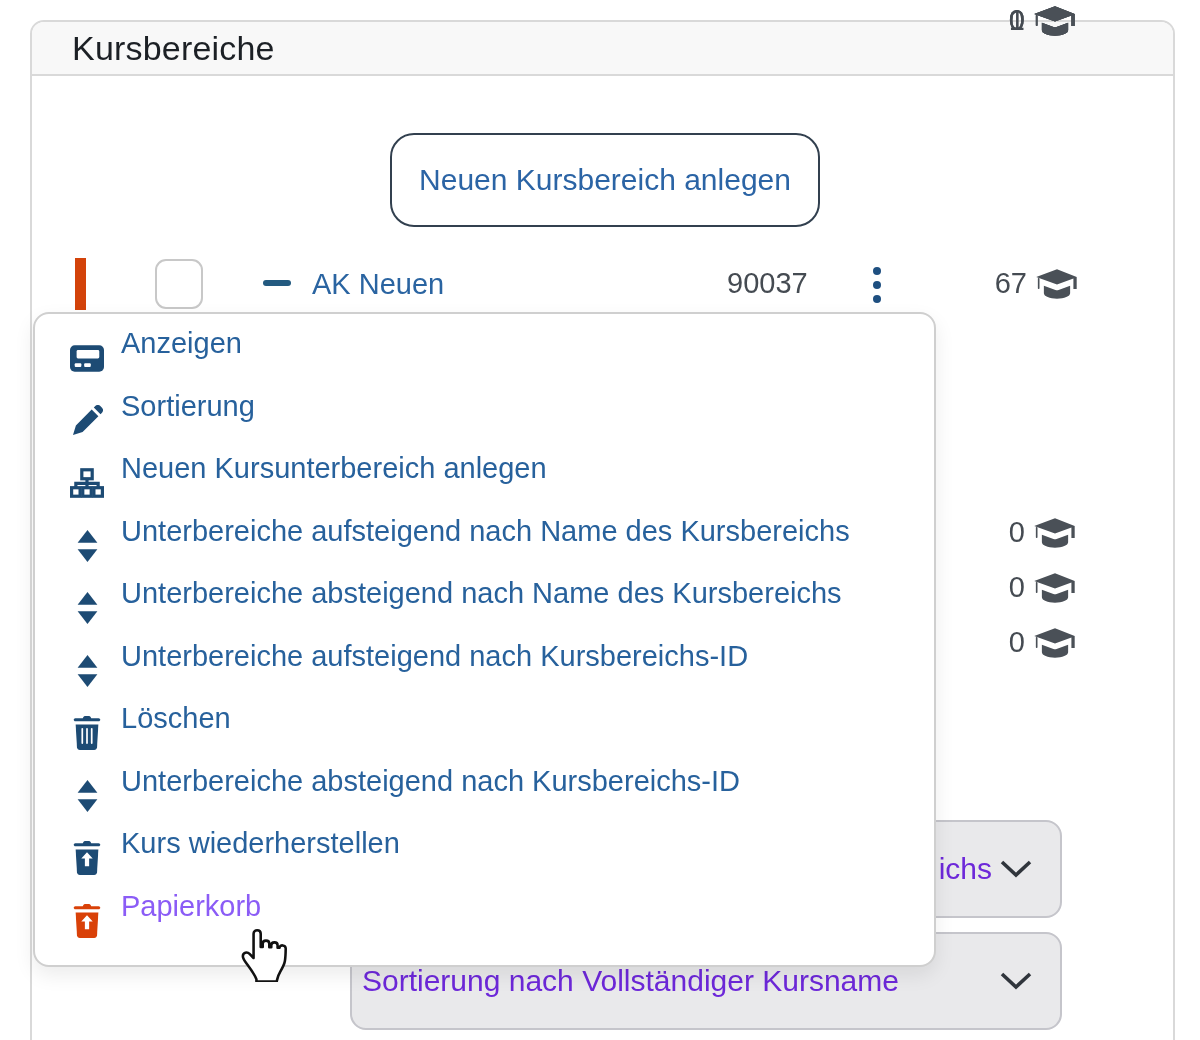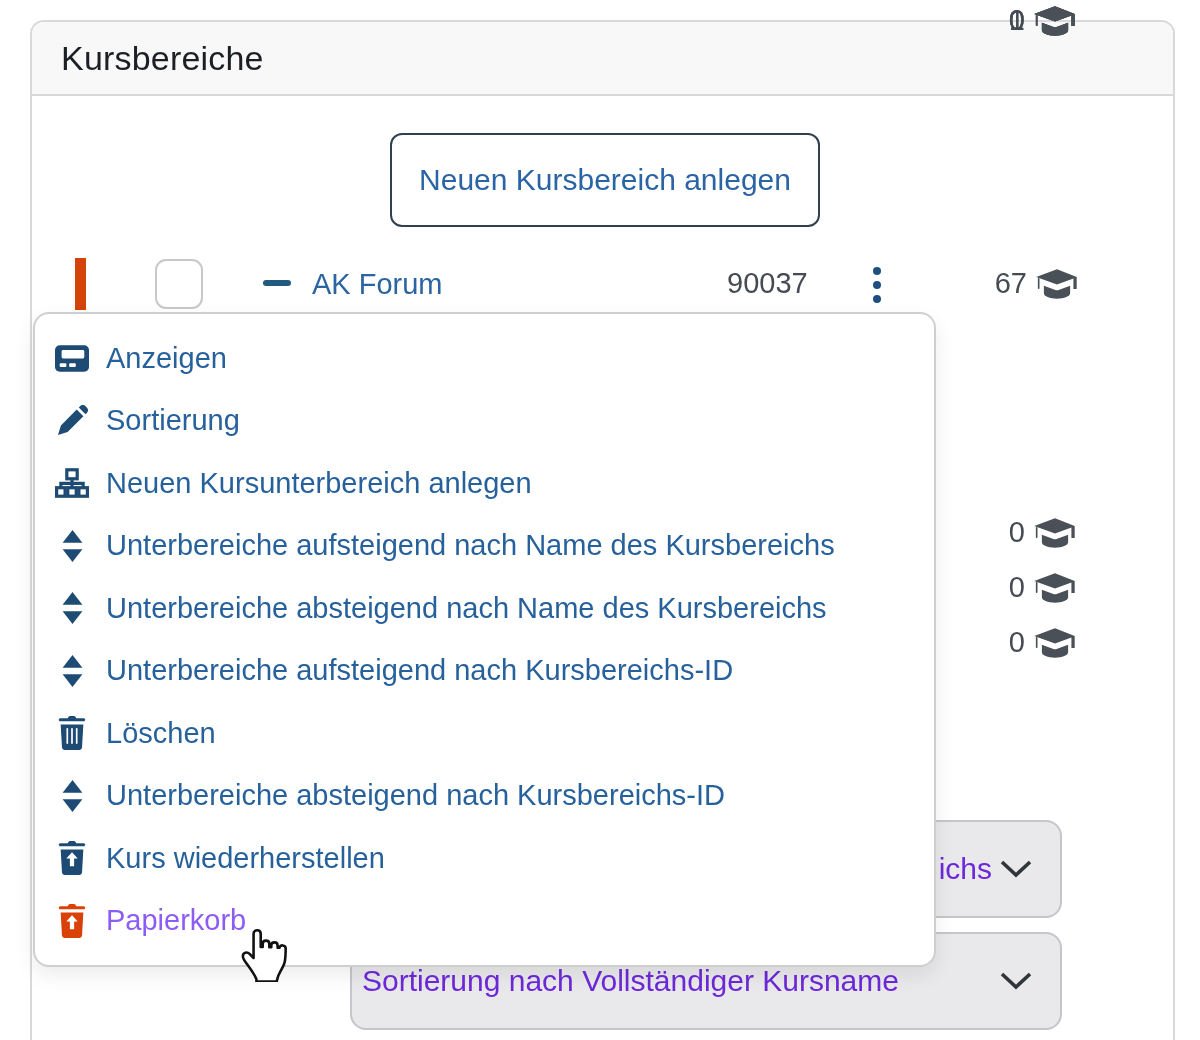--- a/index.html
+++ b/index.html
@@ -8,30 +8,30 @@
     background:#ffffff;font-family:"Liberation Sans", sans-serif;
     -webkit-font-smoothing:antialiased;
   }
   
   .card{
     position:absolute;left:30px;top:20px;width:1145px;height:1100px;
     background:#fff;border:2px solid #d9d9d9;border-radius:14px;
     box-sizing:border-box;
   }
   .card-header{
-    height:74px;background:#f8f8f8;border-bottom:2px solid #d9d9d9;
-    border-radius:12px 12px 0 0;display:flex;align-items:center;padding:0 29px;
+    height:54px;background:#f8f8f8;border-bottom:2px solid #d9d9d9;
+    border-radius:12px 12px 0 0;display:flex;align-items:center;padding:0 40px;
     box-sizing:border-box;
   }
   .card-title{font-size:34px;font-weight:500;color:#1c2025;letter-spacing:.2px;}
 
   
   .new-cat-btn{
     position:absolute;left:390px;top:133px;width:430px;height:94px;
-    background:#fff;border:2.5px solid #32404f;border-radius:12px;
+    background:#fff;border:2.5px solid #32404f;border-radius:24px;
     color:#2b64a5;font-size:30px;display:flex;align-items:center;justify-content:center;
     cursor:pointer;box-sizing:border-box;z-index:2;font-family:inherit;
   }
 
   
   .row-accent{position:absolute;left:75px;top:258px;width:11px;height:52px;background:#d3430a;z-index:2;}
   .row-checkbox{position:absolute;left:155px;top:259px;width:48px;height:50px;background:#fff;
     border:2px solid #c8c8c8;border-radius:11px;box-sizing:border-box;z-index:2;}
   .row-collapse{position:absolute;left:263px;top:280px;width:28px;height:6px;background:#235a80;border-radius:3px;z-index:2;}
   .row-name{position:absolute;left:312px;top:268px;font-size:29px;color:#2a64a1;z-index:2;cursor:pointer;}
@@ -67,21 +67,21 @@
   .sel .chev{position:absolute;right:28px;top:50%;transform:translateY(-50%);width:32px;height:18px;}
   .sel .chev svg{width:32px;height:18px;stroke:#30353c;stroke-width:3.6;fill:none;}
 
   
   .dropdown-menu{
     position:absolute;left:33px;top:312px;width:903px;height:655px;
     background:#fff;border:2px solid #cfcfcf;border-radius:16px;
     box-shadow:0 8px 20px rgba(0,0,0,.08);box-sizing:border-box;
     padding:13px 0;z-index:5;display:flex;flex-direction:column;
   }
-  .menu-item{height:63px;display:flex;align-items:center;padding-left:20px;cursor:pointer;}
+  .menu-item{height:63px;display:flex;padding-left:35px;cursor:pointer;}
   .mi-icon{width:34px;display:flex;justify-content:center;align-items:center;margin-right:17px;flex:0 0 auto;}
   .mi-icon svg{display:block;}
   .mi-icon .fill{fill:#1d4b74;}
   .mi-icon .stroke{stroke:#1d4b74;fill:none;}
   .mi-label{font-size:29px;color:#27619c;white-space:nowrap;}
   .menu-item.danger .mi-label{color:#8b5cf6;}
   .menu-item.danger .fill{fill:#d94108;}
 
   
   .cursor{position:absolute;left:238px;top:922px;width:54px;height:60px;z-index:10;pointer-events:none;}
@@ -153,21 +153,21 @@
       <path d="M320 48L16 160l304 112 240-88.5V336h48V160L320 48zM128 288v112c0 44.2 86 80 192 80s192-35.8 192-80V288l-169 62.3c-14.9 5.5-31.1 5.5-46 0L128 288z"></path>
       <rect x="40" y="176" width="24" height="160" rx="10"></rect>
     </svg>
 </div>
 
 <button class="new-cat-btn">Neuen Kursbereich anlegen</button>
 
 <div class="row-accent"></div>
 <div class="row-checkbox"></div>
 <div class="row-collapse"></div>
-<a class="row-name">AK Forum</a>
+<a class="row-name">AK Neuen</a>
 <span class="row-id">90037</span>
 <div class="kebab">
     <i></i>
     <i></i>
     <i></i>
   </div>
 <div class="count-group count-main">
   <span>67</span>
   <svg viewBox="0 0 640 512">
       <path d="M320 48L16 160l304 112 240-88.5V336h48V160L320 48zM128 288v112c0 44.2 86 80 192 80s192-35.8 192-80V288l-169 62.3c-14.9 5.5-31.1 5.5-46 0L128 288z"></path>

